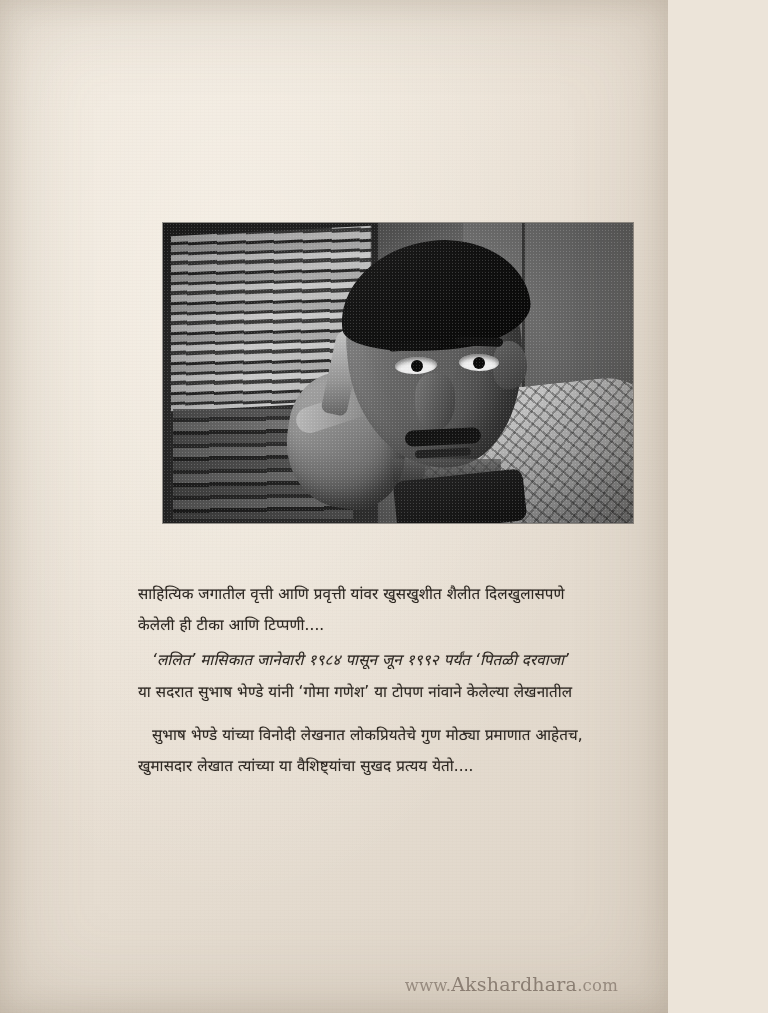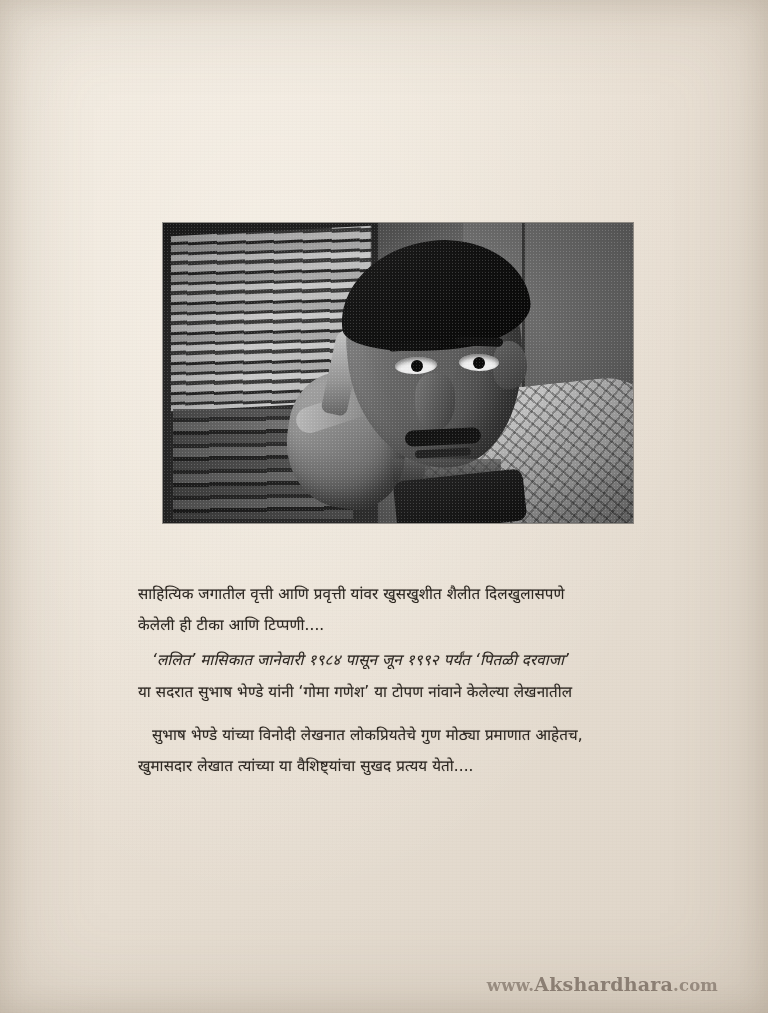--- a/index.html
+++ b/index.html
@@ -8,21 +8,21 @@
   }
   body {
     width: 768px;
     height: 1013px;
     background: #ece4d9;
     font-family: "DejaVu Sans", sans-serif;
     overflow: hidden;
   }
   .page {
     position: relative;
-    width: 768px;
+    width: 668px;
     height: 1013px;
     box-sizing: border-box;
     background:
       radial-gradient(ellipse at 35% 30%, rgba(255,252,245,0.55) 0%, rgba(255,250,240,0.0) 60%),
       linear-gradient(135deg, #efe7dc 0%, #e9e0d4 40%, #e4dbcf 70%, #ded4c7 100%);
   }
   
   .grain {
     position: absolute;
     inset: 0;
@@ -232,21 +232,20 @@
 
   
   .watermark {
     position: absolute;
     right: 50px;
     bottom: 18px;
     font-family: "DejaVu Serif", serif;
     font-size: 16.5px;
     color: #9b8f84;
     letter-spacing: 0.2px;
-    font-weight: bold;
   }
   .watermark .big {
     font-size: 19px;
     color: #8d8176;
   }
 </style>
 </head>
 <body>
 
 <div class="page">

